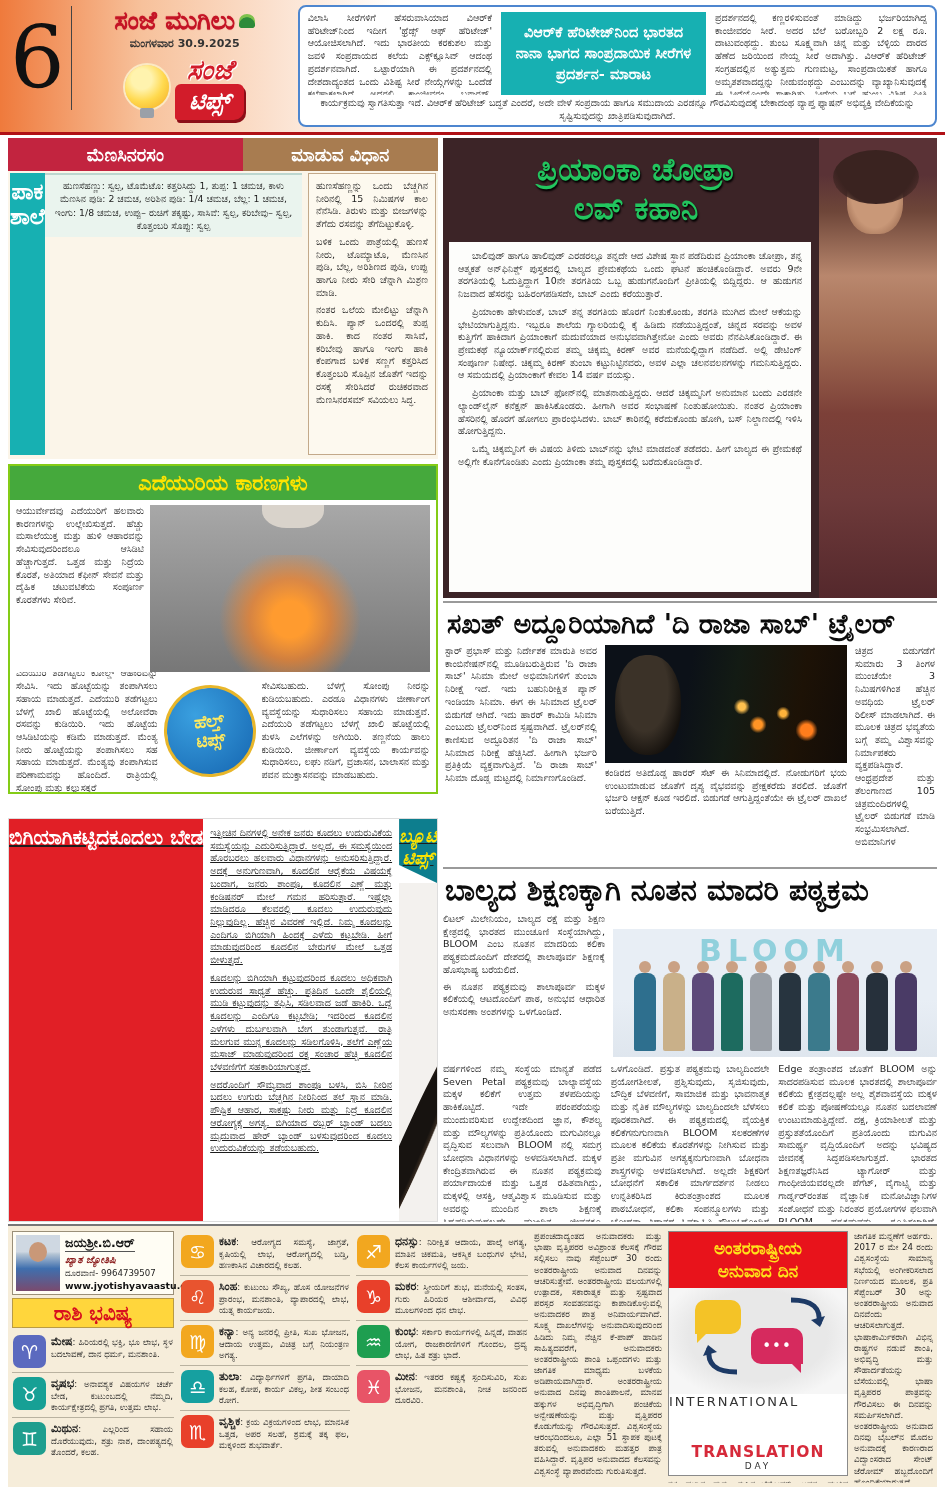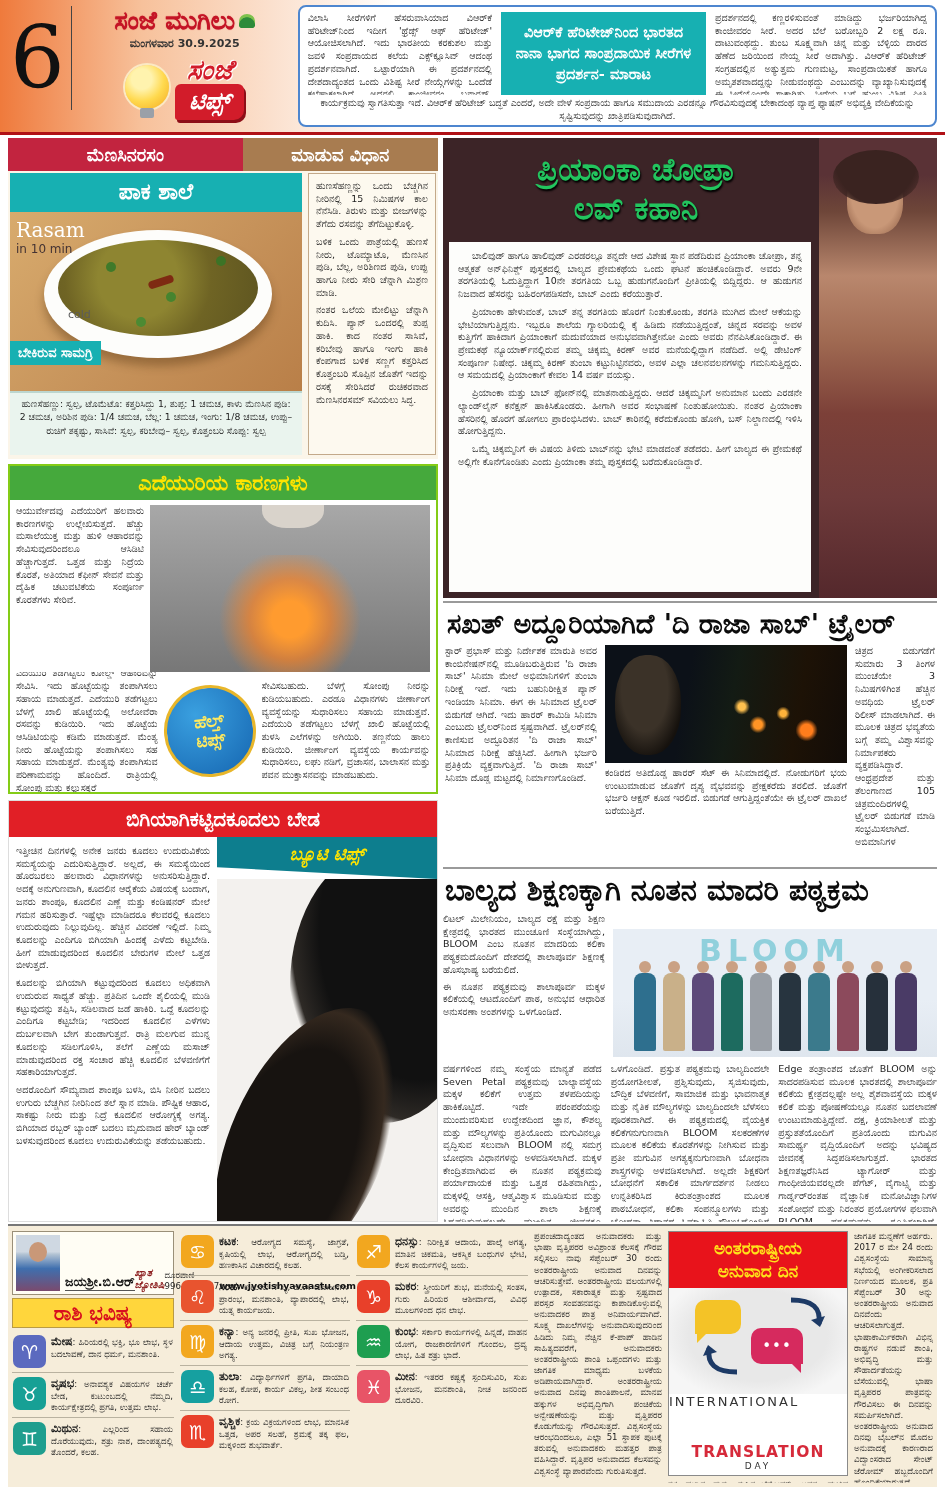--- a/index.html
+++ b/index.html
@@ -31,21 +31,21 @@
   
   .main { display:flex; gap:5px; padding:3px 8px 2px; height:1089px; }
   .left-col { width:430px; display:flex; flex-direction:column; }
   .right-col { flex:1; display:flex; flex-direction:column; }
 
   
   .bars { display:flex; height:33px; }
   .bar-red { background:#c2243f; color:#fff; font-weight:bold; font-size:18px; flex:1.2; display:flex; align-items:center; justify-content:center; }
   .bar-brown { background:#a87c50; color:#fff; font-weight:bold; font-size:18px; flex:1; display:flex; align-items:center; justify-content:center; }
   .recipe-row { display:flex; gap:6px; background:#fbf5e9; padding:2px 2px 4px; height:288px; }
-  .recipe-card { width:292px; display:flex; flex-direction:column; }
+  .recipe-card { width:292px; display:flex; }
   .recipe-teal { background:#17b0b2; color:#fff; font-weight:bold; font-size:22px; text-align:center; padding:6px 0 8px; }
   .recipe-photo { flex:1; position:relative; background:linear-gradient(135deg,#d8ab6d,#c6925a 55%,#b97f48); overflow:hidden; }
   .bowl { position:absolute; left:34px; top:18px; width:228px; height:128px; background:#fdfdfb; border-radius:50%; box-shadow:0 8px 10px rgba(70,40,10,.35); }
   .soup { position:absolute; left:14px; top:10px; right:14px; bottom:22px; border-radius:50%; background:radial-gradient(circle at 40% 40%, #8e8531 0 30%, #6f6424 55%, #5d5420 100%); }
   .soup i { position:absolute; width:26px; height:8px; background:#7e2a12; border-radius:4px; top:38px; left:90px; transform:rotate(-18deg); }
   .soup em { position:absolute; width:10px; height:10px; background:#3f7a2a; border-radius:50%; top:22px; left:48px; box-shadow:60px 30px 0 #46842f, 110px -6px 0 #3c7326, 30px 55px 0 #4c8a33; }
   .ov-rasam { position:absolute; top:6px; left:6px; color:#fff; font-family:"DejaVu Serif",serif; font-size:20px; }
   .ov-10min { position:absolute; top:30px; left:6px; color:#433; font-size:12px; }
   .ov-cold  { position:absolute; top:96px; left:58px; color:#5c5c5c; font-size:11px; }
   .ing-label { position:absolute; left:0; bottom:26px; background:#17b0b2; color:#fff; font-weight:bold; font-size:13px; padding:4px 8px; line-height:1.25; text-align:center; }
@@ -60,21 +60,21 @@
   .hb-col1 { width:128px; overflow:hidden; }
   .chest { flex:1; background:linear-gradient(180deg,#a8a8a8,#8b8b8b 60%,#777); position:relative; overflow:hidden; }
   .chest:before { content:""; position:absolute; left:22%; top:30%; width:56%; height:70%; background:radial-gradient(circle at 50% 55%, #ff9b2f 0 18%, rgba(255,130,30,.65) 40%, rgba(255,120,30,0) 70%); }
   .chest:after { content:""; position:absolute; left:40%; top:-12%; width:22%; height:26%; background:#d9d3cb; border-radius:0 0 40% 40%; }
   .hb-bottom { display:flex; align-items:center; gap:6px; padding:2px 6px 4px; flex:1; overflow:hidden; }
   .hb-col1b { flex:1.05; overflow:hidden; }
   .hb-badge { width:92px; height:92px; border-radius:50%; background:radial-gradient(circle at 35% 30%, #3aa0e0, #1565b0); border:3px solid #e8b62a; color:#ffe95e; font-weight:bold; font-size:17px; display:flex; flex-direction:column; align-items:center; justify-content:center; transform:rotate(-6deg); flex-shrink:0; line-height:1.1; }
   .hb-col2 { flex:1.25; overflow:hidden; }
 
   
-  .hair { margin-top:6px; flex:1; display:flex; flex-direction:column; border:1px solid #ddd; }
+  .hair { margin-top:24px; flex:1; display:flex; flex-direction:row; border:1px solid #ddd;text-decoration:underline; }
   .hair-title { background:#e11f26; color:#fff; font-weight:bold; font-size:20px; text-align:center; padding:6px 0; }
   .hair-row { display:flex; flex:1; overflow:hidden; }
   .hair-text { width:208px; padding:8px 7px; overflow:hidden; }
   .hair-text p { margin-bottom:5px; }
   .beauty { flex:1; display:flex; flex-direction:column; }
   .beauty-head { background:#0d7e8e; color:#ffe400; font-weight:bold; font-style:italic; font-size:18px; text-align:center; padding:6px 0; clip-path:polygon(0 0,100% 0,100% 100%,0 72%); padding-bottom:14px; }
   .hair-photo { flex:1; background:#f3f1ee; position:relative; overflow:hidden; }
   .hair-photo:before { content:""; position:absolute; right:-40px; top:-30px; width:85%; height:80%; background:radial-gradient(ellipse at 70% 30%, #111 0 55%, #2e2a26 70%, rgba(40,35,30,0) 74%); border-radius:50%; }
   .hair-photo:after { content:""; position:absolute; left:6%; bottom:-20%; width:70%; height:85%; background:radial-gradient(ellipse at 40% 60%, #171310 0 50%, #35291f 66%, rgba(40,35,30,0) 72%); border-radius:50%; transform:rotate(24deg); }
 
@@ -113,21 +113,21 @@
   .p6{background:#27343f}.p7{background:#3b7a8c}.p8{background:#8c4a5c}.p9{background:#26303b}.p10{background:#4a3b66}
   .blm-cols { display:flex; gap:9px; margin-top:6px; height:192px; overflow:hidden; }
   .blm-col { flex:1; overflow:hidden; }
 
   
   .bottom { height:263px; margin:0 8px; border-top:2px solid #777; background:#f6edda; display:flex; gap:6px; padding:5px 4px 4px; overflow:hidden; }
   .zcol { display:flex; flex-direction:column; }
   .astro-card { background:#fffdf4; border:1px solid #9a8f78; display:flex; gap:5px; padding:3px; }
   .astro-photo { width:44px; height:56px; background:linear-gradient(180deg,#cfd8e2 0 30%, #b4c4d4 34%, #3f6fae 60%, #7a4a6e 100%); position:relative; flex-shrink:0; }
   .astro-photo:before { content:""; position:absolute; left:13px; top:7px; width:18px; height:20px; background:#c99878; border-radius:50%; }
-  .astro-meta { display:flex; flex-direction:row; align-items:flex-end; flex:1; }
+  .astro-meta { display:flex; flex-direction:column; align-items:flex-start; flex:1; }
   .astro-name { font-weight:bold; font-size:12.5px; color:#111; border-bottom:1px solid #555; }
   .astro-title { font-weight:bold; font-style:italic; font-size:10px; color:#8d2020; margin-top:2px; }
   .astro-phone { font-size:8.6px; margin-top:2px; }
   .astro-site { font-weight:bold; font-size:9.3px; margin-top:1px; color:#111; }
   .rashi-bar { background:#ffd63c; border:1px solid #b99b44; color:#d80f1e; font-weight:bold; font-size:20px; text-align:center; padding:2px 0; margin:3px 0; }
   .sign { display:flex; gap:5px; padding:4px 1px; border-bottom:1px solid #b9b2a0; align-items:flex-start; }
   .sign:last-child { border-bottom:none; }
   .zicon { width:33px; height:33px; border-radius:7px; color:#fff; display:flex; align-items:center; justify-content:center; font-size:19px; flex-shrink:0; }
   .sign p { font-size:8.6px; line-height:1.28; text-align:justify; }
   .sign b { font-size:11px; }

